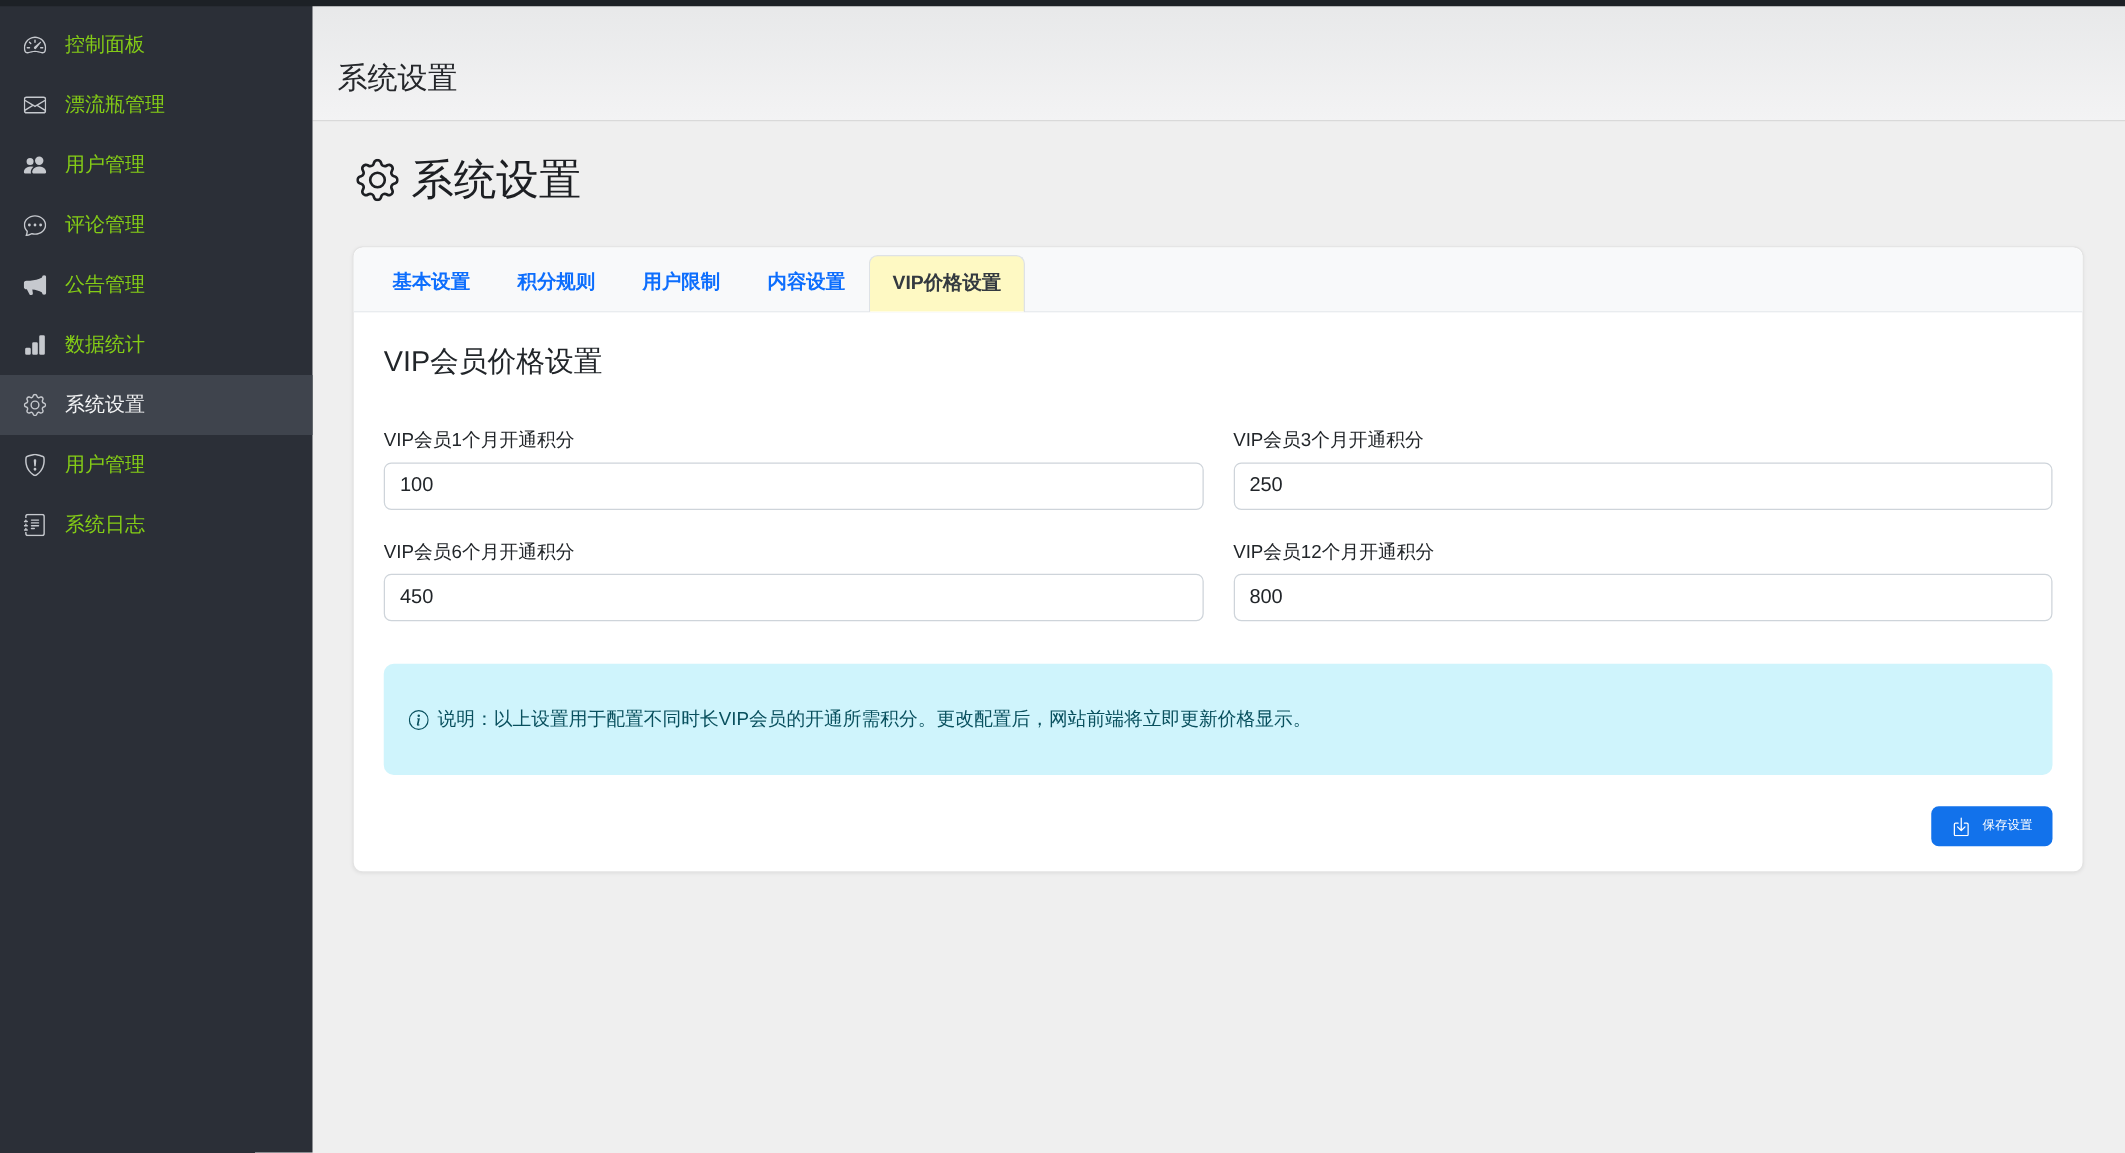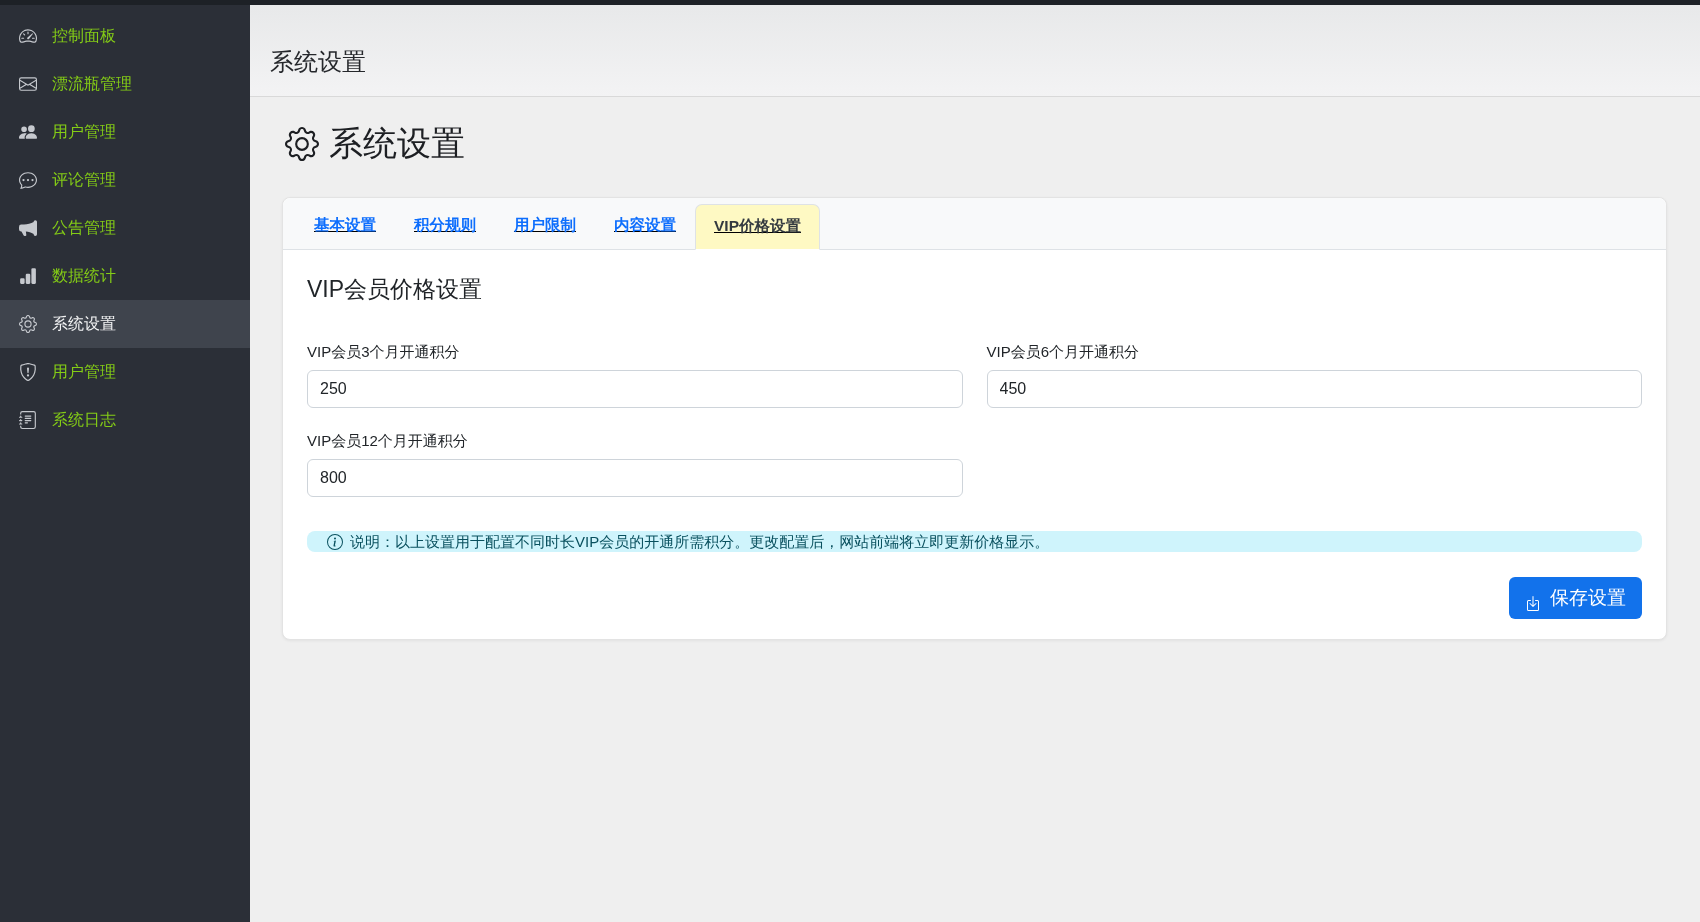--- a/index.html
+++ b/index.html
@@ -44,27 +44,27 @@
   .card-body { padding:18px 24px 20px; }
   .section-title { font-size:23px; color:#212529; font-weight:400; margin:6px 0 38px; }
 
   .form-grid { display:grid; grid-template-columns:1fr 1fr; column-gap:24px; row-gap:24px; }
   .field-label { font-size:15px; color:#212529; margin-bottom:8px; }
   .field-input { width:100%; height:38px; border:1px solid #ced4da; border-radius:6px;
     padding:0 12px; font-size:16px; color:#212529; background:#fff;
     font-family:"Liberation Sans","DejaVu Sans",sans-serif; }
 
   .alert-info { margin-top:34px; background:#cff4fc; color:#09505e; border-radius:8px;
-    padding:0 20px; font-size:15px; display:flex; align-items:center; gap:7px; line-height:1.4; }
+    padding:34px 20px; font-size:15px; display:flex; align-items:center; gap:7px; line-height:1.4; }
   .alert-info .icon { display:inline-flex; color:#09505e; flex:0 0 16px; }
   .alert-info .icon svg { width:16px; height:16px; }
 
   .card-footer-row { display:flex; justify-content:flex-end; margin-top:25px; }
-  .btn-primary { display:inline-flex; align-items:flex-end; gap:9px; background:#1272eb;
-    color:#fff; border:none; border-radius:6px; padding:8px 16px; font-size:19px;
+  .btn-primary { display:inline-flex; align-items:flex-start; gap:9px; background:#1272eb;
+    color:#fff; border:none; border-radius:6px; padding:8px 16px; font-size:10px;
     cursor:pointer; font-family:"Liberation Sans","DejaVu Sans",sans-serif; }
   .btn-primary .icon { display:inline-flex; color:#fff; }
   .btn-primary .icon svg { width:16px; height:16px; }
 </style>
 </head>
 <body>
 
 <div class="top-strip"></div>
 
 <nav class="sidebar">
@@ -171,21 +171,21 @@
           <path d="M8 4.754a3.246 3.246 0 1 0 0 6.492 3.246 3.246 0 0 0 0-6.492zM5.754 8a2.246 2.246 0 1 1 4.492 0 2.246 2.246 0 0 1-4.492 0z"></path>
           <path d="M9.796 1.343c-.527-1.79-3.065-1.79-3.592 0l-.094.319a.873.873 0 0 1-1.255.52l-.292-.16c-1.64-.892-3.433.902-2.54 2.541l.159.292a.873.873 0 0 1-.52 1.255l-.319.094c-1.79.527-1.79 3.065 0 3.592l.319.094a.873.873 0 0 1 .52 1.255l-.16.292c-.892 1.64.901 3.434 2.541 2.54l.292-.159a.873.873 0 0 1 1.255.52l.094.319c.527 1.79 3.065 1.79 3.592 0l.094-.319a.873.873 0 0 1 1.255-.52l.292.16c1.64.893 3.434-.902 2.54-2.541l-.159-.292a.873.873 0 0 1 .52-1.255l.319-.094c1.79-.527 1.79-3.065 0-3.592l-.319-.094a.873.873 0 0 1-.52-1.255l.16-.292c.893-1.64-.902-3.433-2.541-2.54l-.292.159a.873.873 0 0 1-1.255-.52l-.094-.319zm-2.633.283c.246-.835 1.428-.835 1.674 0l.094.319a1.873 1.873 0 0 0 2.693 1.115l.291-.16c.764-.415 1.6.42 1.184 1.185l-.159.292a1.873 1.873 0 0 0 1.116 2.692l.318.094c.835.246.835 1.428 0 1.674l-.319.094a1.873 1.873 0 0 0-1.115 2.693l.16.291c.415.764-.42 1.6-1.185 1.184l-.291-.159a1.873 1.873 0 0 0-2.693 1.116l-.094.318c-.246.835-1.428.835-1.674 0l-.094-.319a1.873 1.873 0 0 0-2.692-1.115l-.292.16c-.764.415-1.6-.42-1.184-1.185l.159-.291A1.873 1.873 0 0 0 1.945 8.93l-.319-.094c-.835-.246-.835-1.428 0-1.674l.319-.094A1.873 1.873 0 0 0 3.06 4.377l-.16-.292c-.415-.764.42-1.6 1.185-1.184l.292.159a1.873 1.873 0 0 0 2.692-1.115l.094-.319z"></path>
         </svg>
       </span>
     <span>系统设置</span>
   </div>
 
   <div class="card">
 
     <div class="tabbar">
-      <div style="display:flex;align-items:center;text-decoration:underline;">
+      <div style="display:flex;align-items:center;">
 
           <div class="tab">
             <span>基本设置</span>
           </div>
 
           <div class="tab">
             <span>积分规则</span>
           </div>
 
           <div class="tab">
@@ -200,20 +200,24 @@
             <span>VIP价格设置</span>
           </div>
         </div>
     </div>
 
     <div class="card-body">
       <h2 class="section-title">VIP会员价格设置</h2>
 
       <div class="form-grid">
 
+          <div>
+            <div class="field-label">VIP会员1个月开通积分</div>
+            <input class="field-input" type="text" value="100" style="">
+          </div>
 
           <div>
             <div class="field-label">VIP会员3个月开通积分</div>
             <input class="field-input" type="text" value="250" style="">
           </div>
 
           <div>
             <div class="field-label">VIP会员6个月开通积分</div>
             <input class="field-input" type="text" value="450" style="">
           </div>

